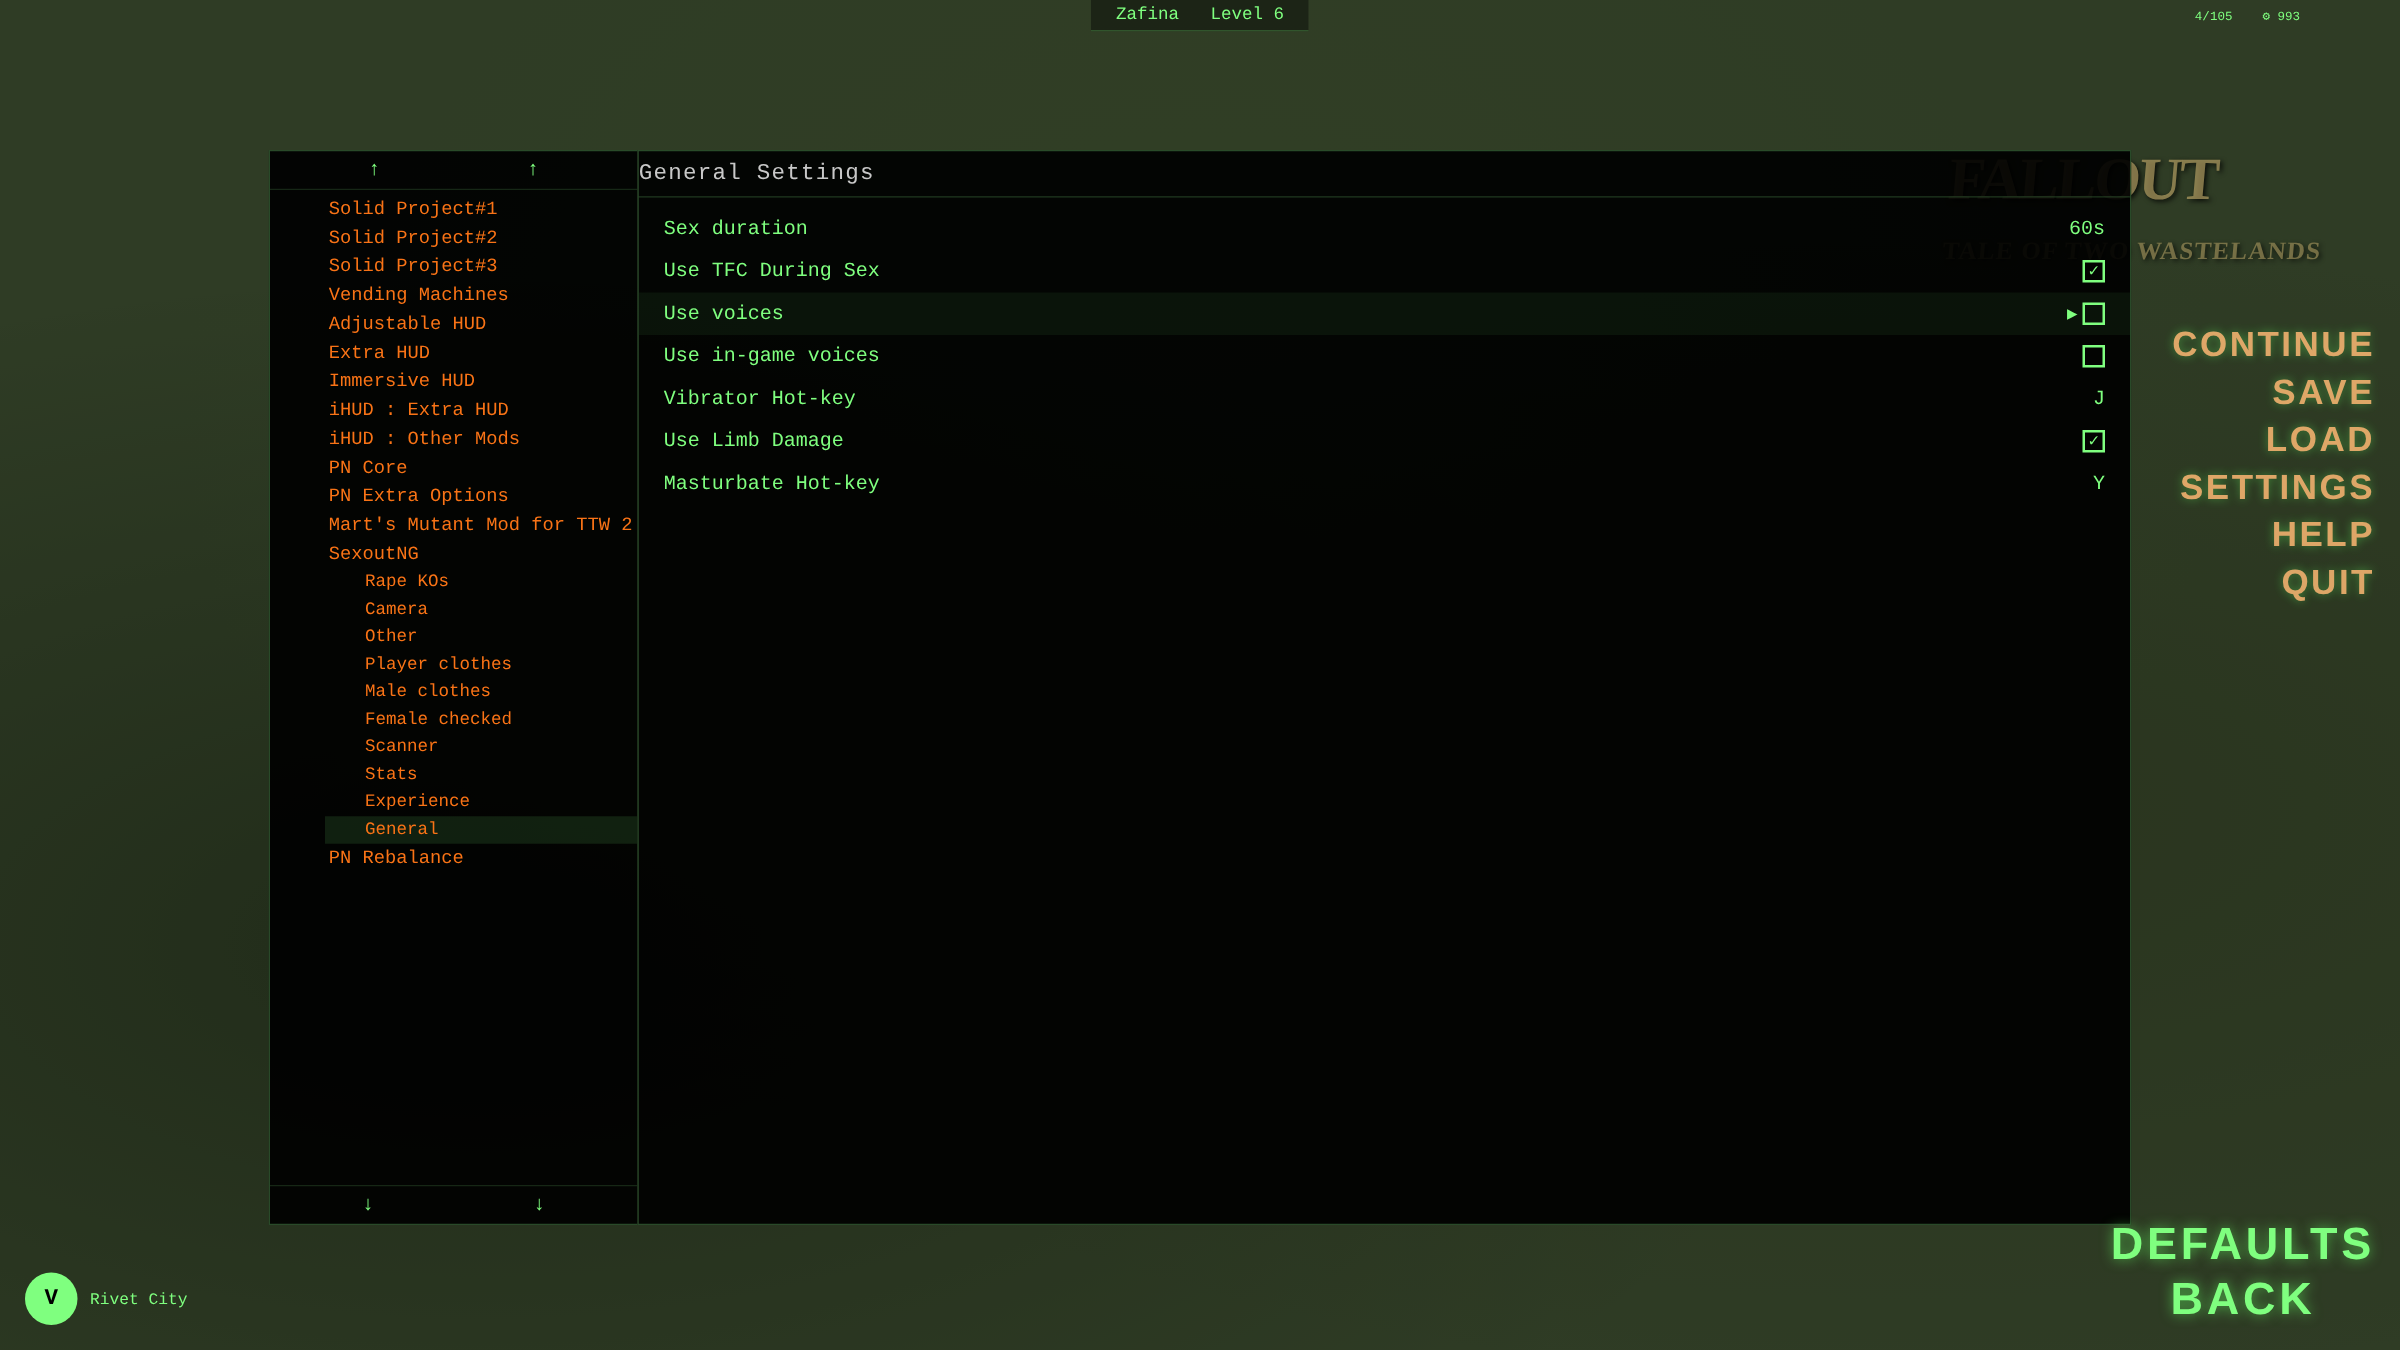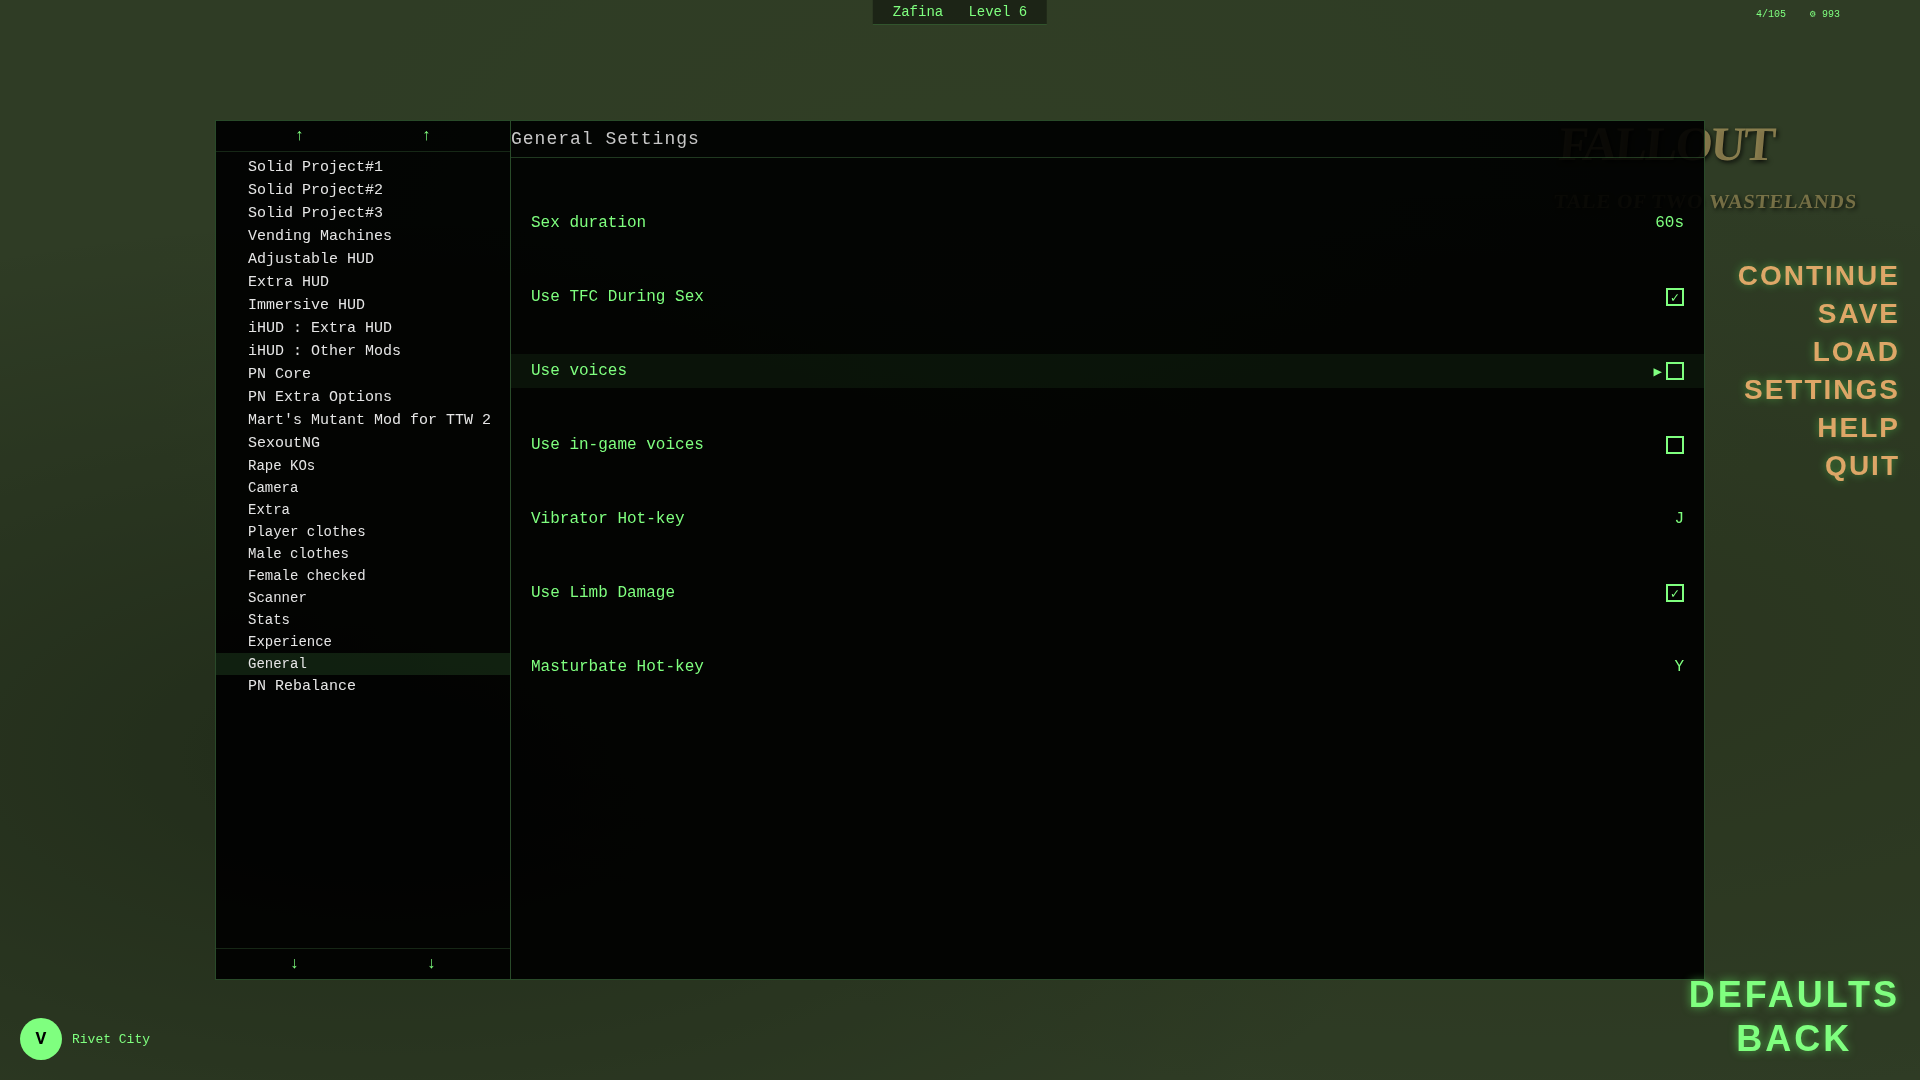--- a/index.html
+++ b/index.html
@@ -79,25 +79,26 @@
 
     .sidebar-list {
       flex: 1;
       overflow-y: auto;
       padding: 4px 0;
     }
 
     .sidebar-list::-webkit-scrollbar { display: none; }
 
     .sidebar-item {
-      padding: 3px 32px;
-      color: #e5e5e5;
+      padding: 3px 3px;
+      color: #f97316;
       font-size: 15px;
       cursor: pointer;
       white-space: nowrap;
+      margin-left: 44px;
     }
 
     .sidebar-item.sub {
       padding-left: 32px;
       font-size: 14px;
     }
 
     .sidebar-item.active, .sidebar-item.sub.active {
       background: rgba(100,200,100,0.15);
     }
@@ -127,21 +128,20 @@
     }
 
     .setting-row {
       display: flex;
       align-items: center;
       padding: 8px 20px;
       color: #7fff7f;
       font-size: 16px;
       cursor: pointer;
       position: relative;
-      margin-top: 40px;
     }
 
     .setting-row.focused {
       background: rgba(100,200,100,0.08);
     }
 
     .setting-label {
       flex: 1;
     }
 
@@ -329,21 +329,21 @@
         <div class="sidebar-item">Extra HUD</div>
         <div class="sidebar-item">Immersive HUD</div>
         <div class="sidebar-item">iHUD : Extra HUD</div>
         <div class="sidebar-item">iHUD : Other Mods</div>
         <div class="sidebar-item">PN Core</div>
         <div class="sidebar-item">PN Extra Options</div>
         <div class="sidebar-item">Mart's Mutant Mod for TTW 2</div>
         <div class="sidebar-item">SexoutNG</div>
         <div class="sidebar-item sub">Rape KOs</div>
         <div class="sidebar-item sub">Camera</div>
-        <div class="sidebar-item sub">Extra</div>
+        <div class="sidebar-item sub">Other</div>
         <div class="sidebar-item sub">Player clothes</div>
         <div class="sidebar-item sub">Male clothes</div>
         <div class="sidebar-item sub">Female checked</div>
         <div class="sidebar-item sub">Scanner</div>
         <div class="sidebar-item sub">Stats</div>
         <div class="sidebar-item sub">Experience</div>
         <div class="sidebar-item sub active">General</div>
         <div class="sidebar-item">PN Rebalance</div>
       </div>
     <div class="sidebar-scroll-down">

